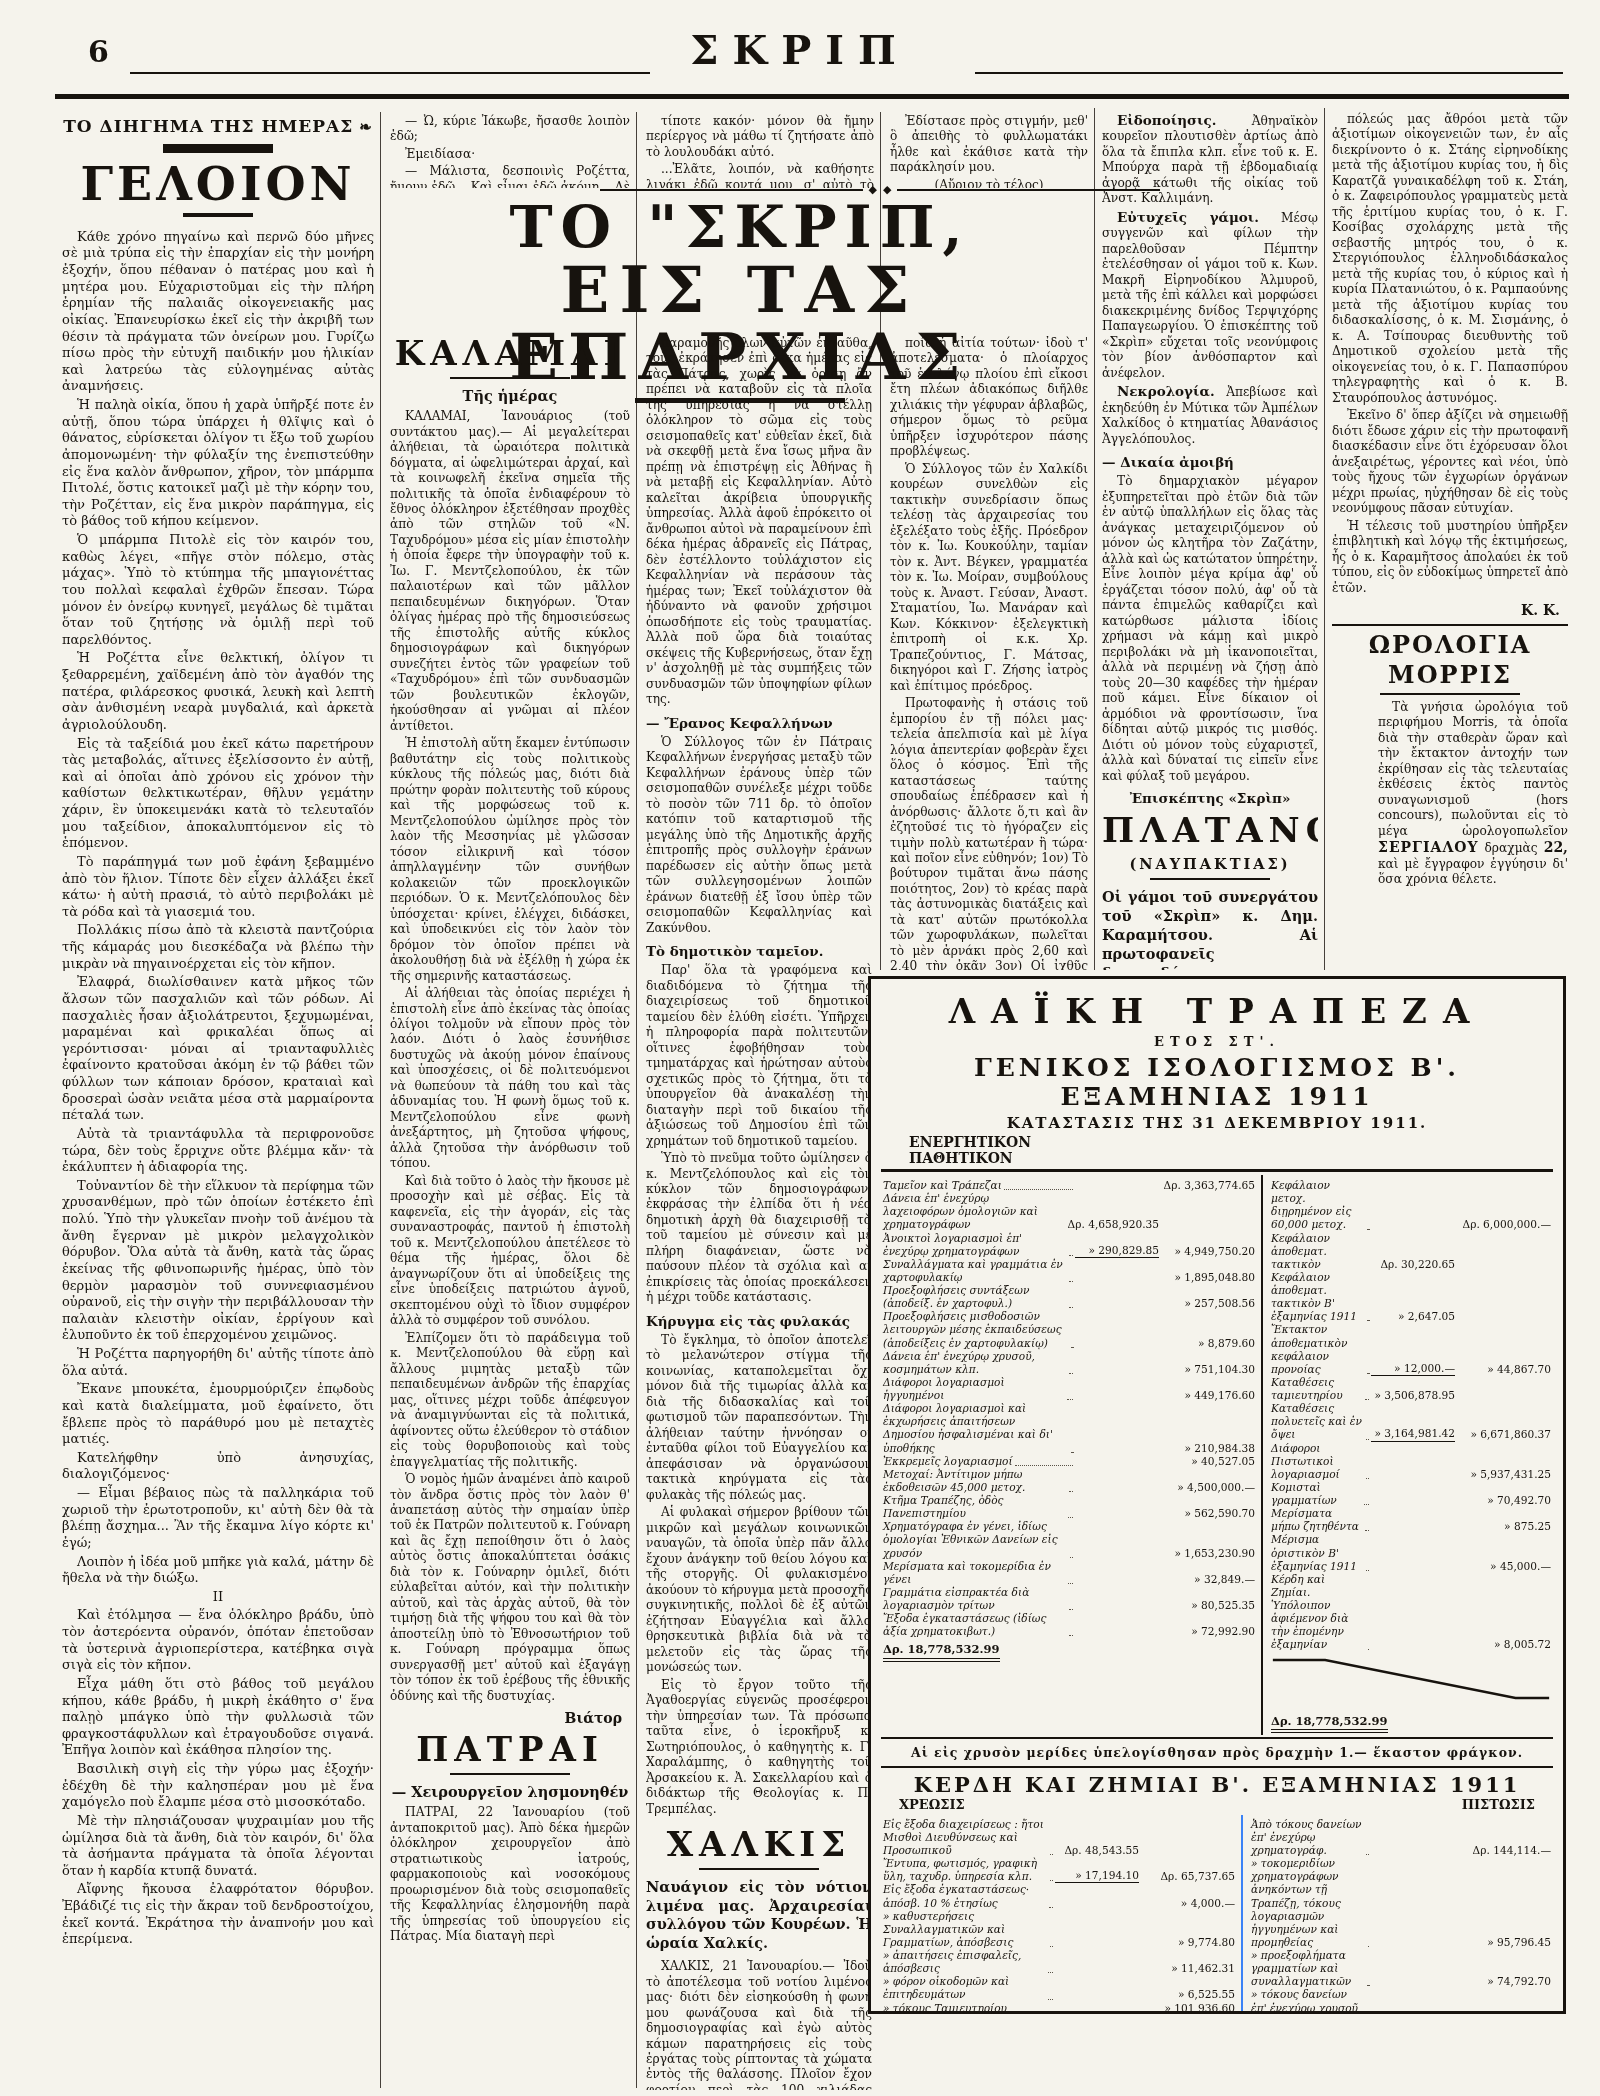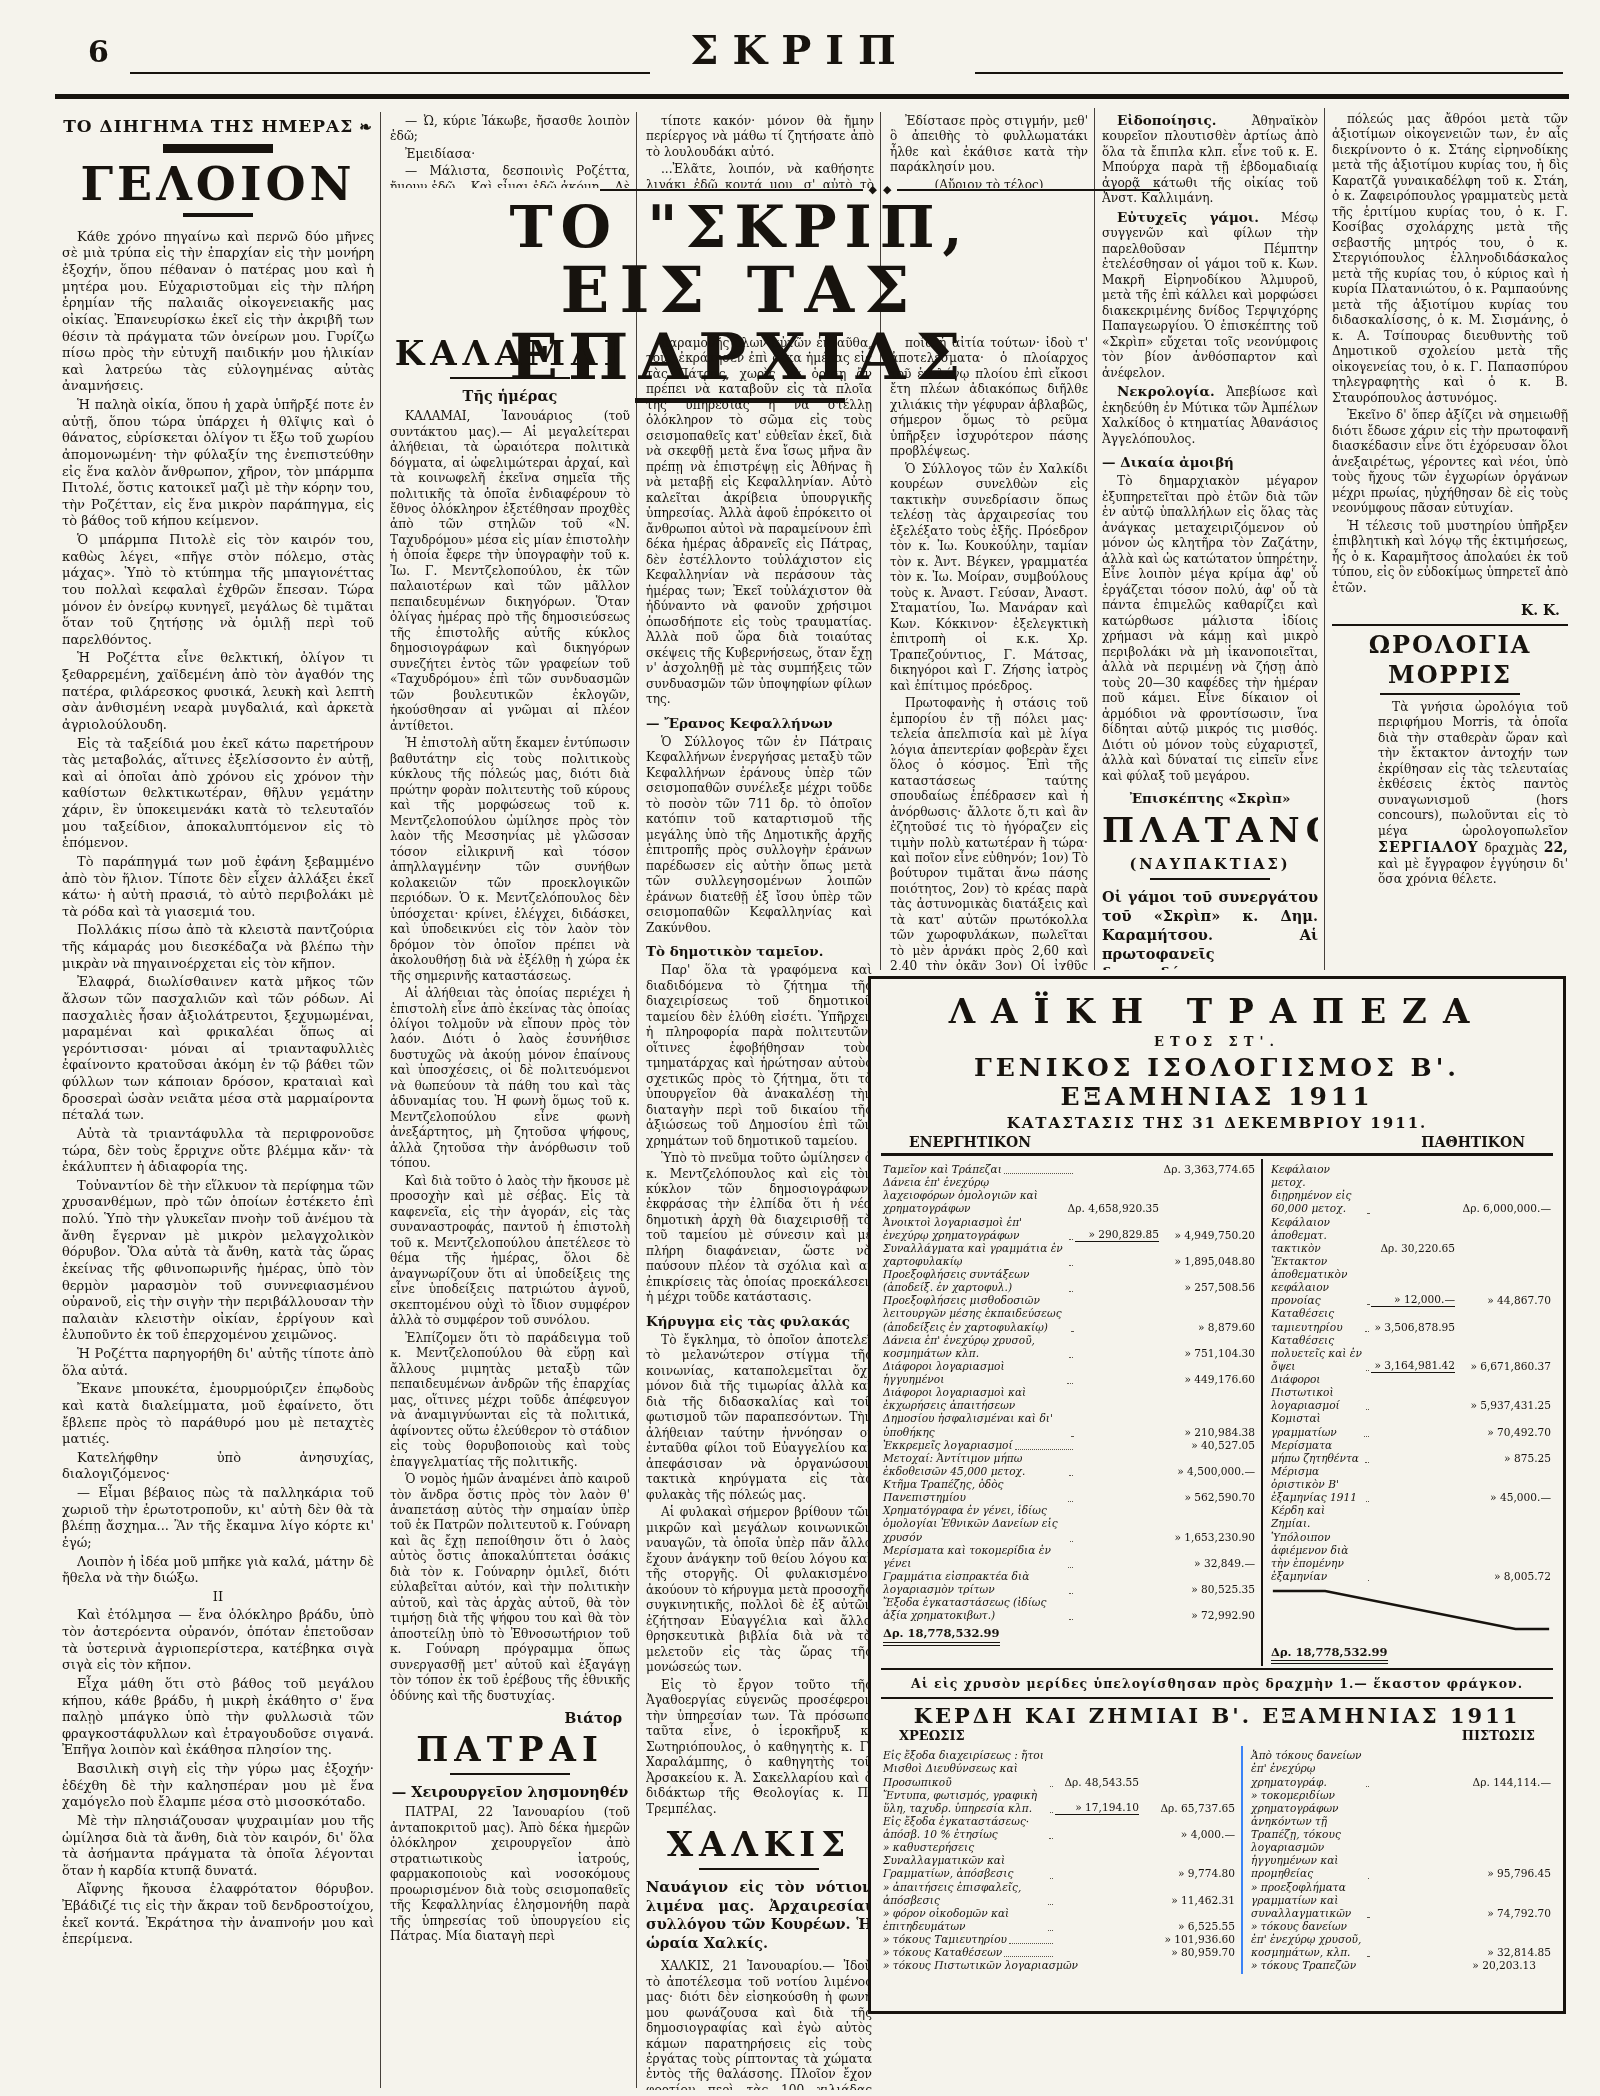--- a/index.html
+++ b/index.html
@@ -34,21 +34,21 @@
   .sig-center{text-align:center;font-weight:bold;font-size:13.5px;margin:6px 0;}
   .lead-bold{font-weight:bold;font-size:14.5px;text-align:justify;line-height:1.3;margin:4px 0 6px;}
   .center{text-align:center;text-indent:0!important;}
   
   #bank{position:absolute;left:868px;top:976px;width:698px;height:1038px;border:3px solid #17130e;
     background:#f5f3ec;box-sizing:border-box;padding:8px 10px 6px;overflow:hidden;}
   .bank-name{font-size:34px;font-weight:bold;letter-spacing:16px;text-align:center;margin-top:4px;}
   .bank-year{font-size:13px;font-weight:bold;letter-spacing:6px;text-align:center;margin:3px 0 2px;}
   .bank-title{font-size:25px;font-weight:bold;letter-spacing:4px;text-align:center;margin:4px 0 2px;}
   .bank-sub{font-size:15px;font-weight:bold;letter-spacing:2px;text-align:center;margin:3px 0 2px;}
-  .side-labels{display:flex;justify-content:space-between;font-weight:bold;font-size:14px;padding:0 28px;margin:2px 0 3px;}
+  .side-labels{display:flex;justify-content:space-between;font-weight:bold;font-size:14px;padding:0 28px;margin:2px 0 3px;flex-direction:column;}
   .hb{height:3px;background:#17130e;margin:3px 0;}
   .hb2{height:2px;background:#17130e;margin:2px 0;}
   .bal-wrap{display:flex;align-items:stretch;}
   .bal-left{flex:0 0 372px;border-right:2px solid #17130e;padding:4px 6px 2px 2px;}
   .bal-right{flex:1;padding:4px 2px 2px 8px;position:relative;display:flex;flex-direction:column;}
   .ttable{font-size:10.6px;line-height:1.24;}
   .trow{display:flex;align-items:flex-end;}
   .trow .tl{flex:0 1 auto;font-style:italic;}
   .trow .ldr{flex:1 1 6px;border-bottom:1px dotted #5a5348;margin:0 2px 2px;}
   .trow .a1{flex:0 0 84px;text-align:right;white-space:nowrap;}
@@ -356,20 +356,26 @@
               <span class="ldr"></span>
               <span class="a1"></span>
               <span class="a2">Δρ. 6,000,000.—</span>
             </div>
             <div class="trow noldr">
               <span class="tl">Κεφάλαιον ἀποθεματ. τακτικὸν</span>
               <span class="ldr"></span>
               <span class="a1">Δρ. 30,220.65</span>
               <span class="a2"></span>
             </div>
+            <div class="trow">
+              <span class="tl">Κεφάλαιον ἀποθεματ. τακτικὸν Β' ἑξαμηνίας 1911</span>
+              <span class="ldr"></span>
+              <span class="a1">» 2,647.05</span>
+              <span class="a2"></span>
+            </div>
             <div class="trow u1">
               <span class="tl">Ἔκτακτον ἀποθεματικὸν κεφάλαιον προνοίας</span>
               <span class="ldr"></span>
               <span class="a1">» 12,000.—</span>
               <span class="a2">» 44,867.70</span>
             </div>
             <div class="trow">
               <span class="tl">Καταθέσεις ταμιευτηρίου</span>
               <span class="ldr"></span>
               <span class="a1">» 3,506,878.95</span>

